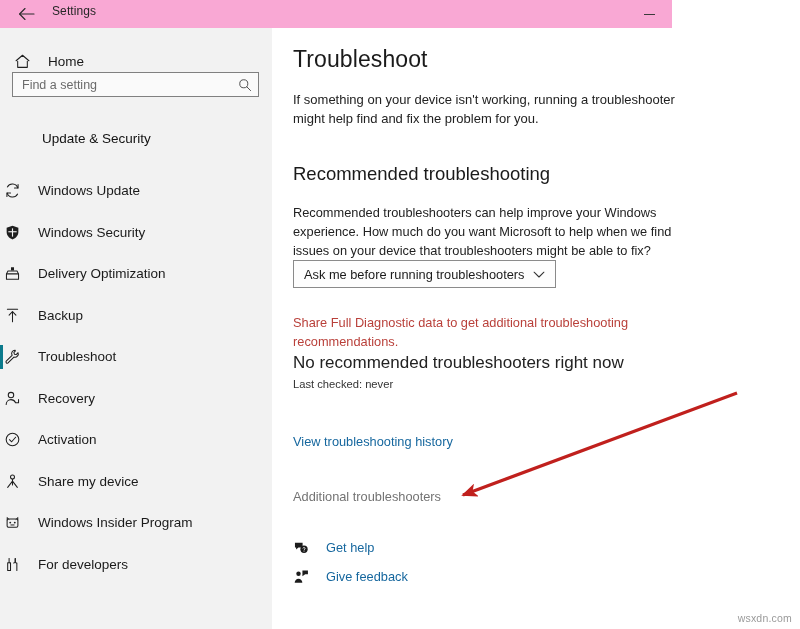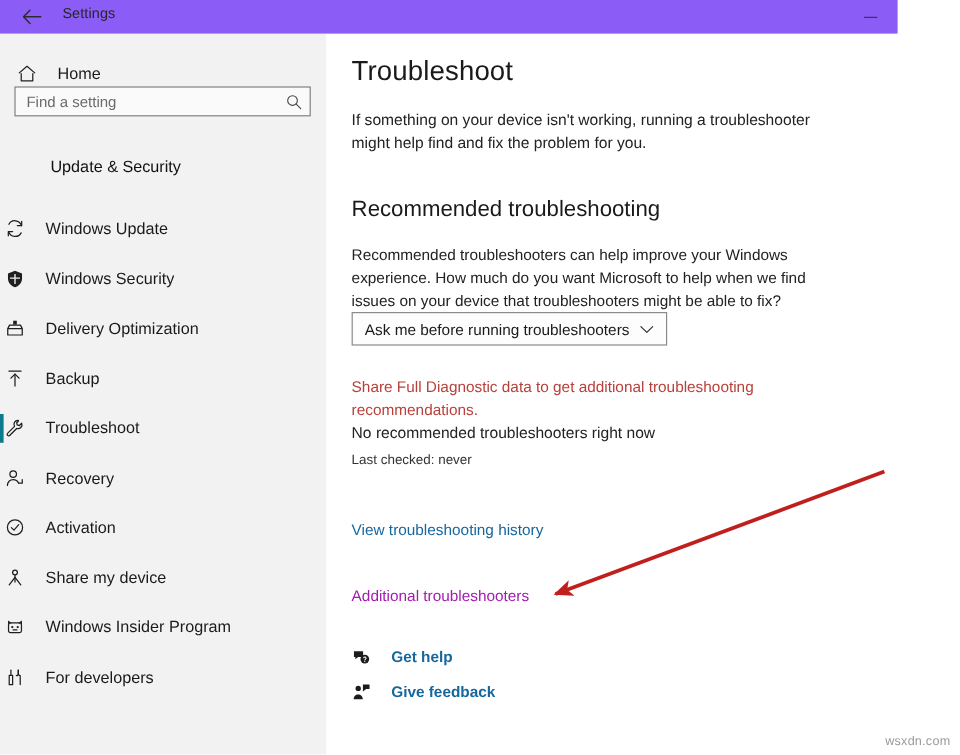--- a/index.html
+++ b/index.html
@@ -21,23 +21,23 @@
     position: relative;
     width: 800px;
     height: 629px;
     background: #ffffff;
   }
 
   
   .titlebar {
     position: absolute;
     top: 0; left: 0;
-    width: 748px;
+    width: 672px;
     height: 28px;
-    background: #8b5cf6;
+    background: #f9a8d4;
     z-index: 5;
   }
 
   .back-btn {
     position: absolute;
     left: 12px;
     top: 1px;
     width: 28px;
     height: 26px;
     display: flex;
@@ -265,21 +265,21 @@
     font-size: 12.8px;
     line-height: 19px;
     color: #b9403a;
     cursor: pointer;
   }
 
   .status-line {
     position: absolute;
     left: 21px;
     top: 325px;
-    font-size: 13px;
+    font-size: 17px;
     color: #222;
   }
 
   .last-checked {
     position: absolute;
     left: 21px;
     top: 350px;
     font-size: 11.2px;
     color: #333;
   }
@@ -291,30 +291,29 @@
     font-size: 12.8px;
     color: #16679e;
     cursor: pointer;
   }
 
   .additional-link {
     position: absolute;
     left: 21px;
     top: 461px;
     font-size: 12.8px;
-    color: #a21caf;
+    color: #737373;
     cursor: pointer;
   }
 
   .help-links {
     position: absolute;
     left: 21px;
     top: 505px;
     width: 300px;
-    font-weight: bold;
   }
   .help-row {
     height: 29px;
     display: flex;
     align-items: center;
   }
   .help-row .hico {
     width: 24px;
     display: flex;
     align-items: center;

